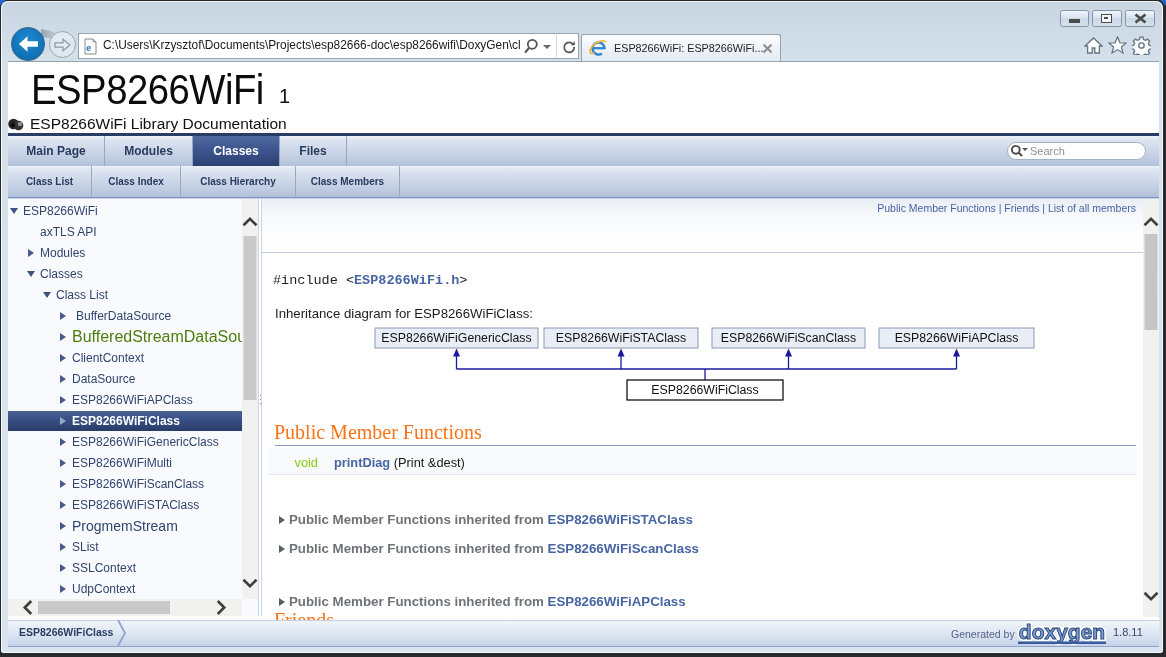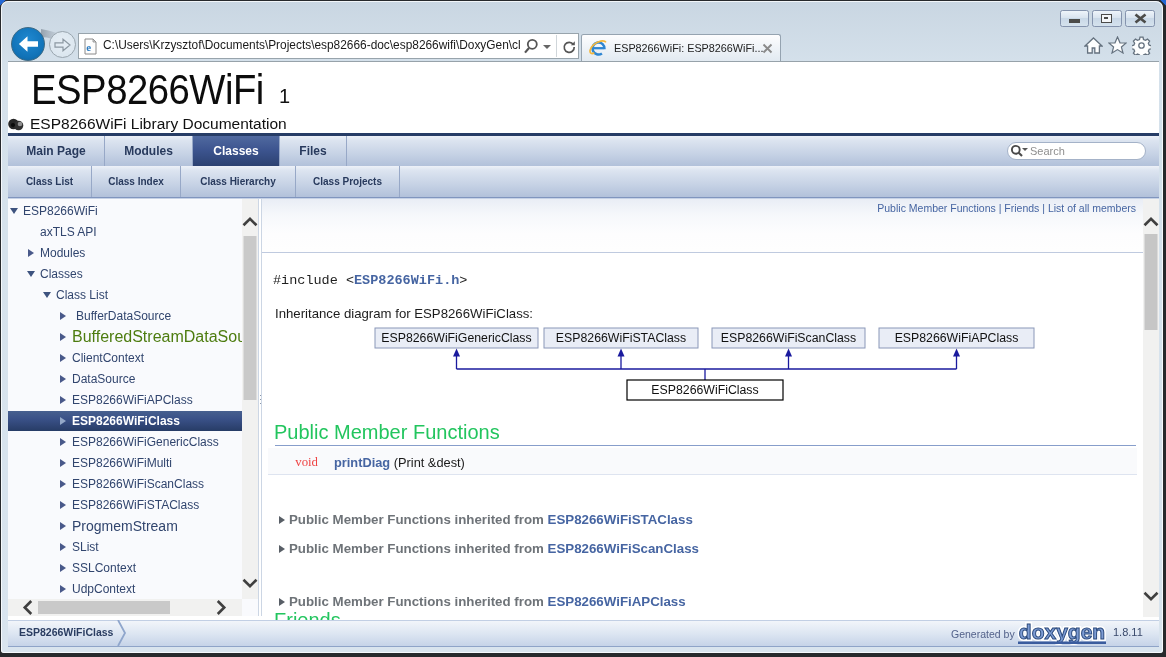--- a/index.html
+++ b/index.html
@@ -5,21 +5,21 @@
 body{font-family:"Liberation Sans",sans-serif;}
 #screen{position:relative;width:1166px;height:657px;background:#27292c;overflow:hidden;}
 .abs{position:absolute;}
 #win{position:absolute;left:1px;top:1px;width:1162px;height:652px;border-radius:7px 7px 3px 3px;background:linear-gradient(180deg,#c9d6e2 0%,#d5e1eb 10%,#d9e4ee 100%);box-shadow:inset 0 0 0 1px rgba(252,254,255,.8);}
 .wbtn{position:absolute;top:10px;height:17px;border:1px solid #8493ad;border-radius:2.5px;background:linear-gradient(180deg,#eef4fa 0%,#d9e4ef 45%,#c9d8e7 50%,#d5e2ed 100%);box-sizing:border-box;}
 .dtab{position:absolute;top:0;height:100%;display:flex;align-items:center;justify-content:center;color:#283A5D;font-weight:bold;box-sizing:border-box;border-right:1px solid #97a8c7;}
 .trow{position:absolute;left:8px;width:1151px;background:linear-gradient(180deg,#edf1f8 0%,#dce4f0 15%,#c6d2e5 60%,#b2c1da 100%);}
 .inh{position:absolute;left:279px;width:858px;height:22px;font-size:13.3px;font-weight:bold;color:#6e7378;}
 .inh .lnk{color:#4665A2;}
 .inh .tri{display:inline-block;width:0;height:0;border-top:4px solid transparent;border-bottom:4px solid transparent;border-left:6px solid #585e66;margin-right:4px;}
-h2.gh{position:absolute;margin:0;font-size:20px;font-weight:normal;color:#22c55e;font-family:Liberation Sans, sans-serif;}
+h2.gh{position:absolute;margin:0;font-size:20px;font-weight:normal;color:#f97316;font-family:Liberation Serif, serif;}
 </style></head>
 <body>
 <div id="screen">
 <div class="abs" style="left:0;top:0;width:7px;height:7px;background:linear-gradient(135deg,#2468d4 38%,#27292c 44%);"></div>
 <div class="abs" style="left:1159px;top:0;width:7px;height:7px;background:linear-gradient(225deg,#2468d4 38%,#27292c 44%);"></div>
 <div id="win"></div>
 
 <div class="wbtn" style="left:1060px;width:29px;"></div>
 <div class="wbtn" style="left:1092px;width:30px;"></div>
 <div class="wbtn" style="left:1125px;width:30px;"></div>
@@ -109,21 +109,21 @@
 <div class="trow" style="top:136px;height:30px;">
   <div class="dtab" style="left:0;width:97px;font-size:12px;">Main Page</div>
   <div class="dtab" style="left:97px;width:88px;font-size:12px;">Modules</div>
   <div class="dtab" style="left:185px;width:87px;font-size:12px;background:linear-gradient(180deg,#50699f 0%,#3d5590 45%,#2c4171 100%);color:#fff;">Classes</div>
   <div class="dtab" style="left:272px;width:67px;font-size:12px;">Files</div>
 </div>
 <div class="trow" style="top:166px;height:31px;">
   <div class="dtab" style="left:0;width:84px;font-size:10px;">Class List</div>
   <div class="dtab" style="left:84px;width:89px;font-size:10px;">Class Index</div>
   <div class="dtab" style="left:173px;width:115px;font-size:10px;">Class Hierarchy</div>
-  <div class="dtab" style="left:288px;width:104px;font-size:10px;">Class Projects</div>
+  <div class="dtab" style="left:288px;width:104px;font-size:10px;">Class Members</div>
 </div>
 <div class="abs" style="left:8px;top:197px;width:1151px;height:1px;background:#8095be;"></div>
 <div class="abs" style="left:8px;top:198px;width:1151px;height:1px;background:#c6d2e6;"></div>
 
 <div class="abs" style="left:1007px;top:142px;width:139px;height:18px;background:#fff;border:1px solid #a4b2c8;border-radius:10px;box-sizing:border-box;"></div>
 <svg class="abs" style="left:1010px;top:144px;" width="15" height="14" viewBox="0 0 15 14">
       <circle cx="5.8" cy="5.8" r="3.9" fill="none" stroke="#4a4a4a" stroke-width="1.9"></circle>
       <path d="M8.7 8.7 L12 12" stroke="#4a4a4a" stroke-width="2.1"></path>
     </svg>
 <div class="abs" style="left:1022px;top:148px;width:0;height:0;border-left:3px solid transparent;border-right:3px solid transparent;border-top:3.5px solid #555;"></div>
@@ -213,21 +213,21 @@
 <path d="M587.5 47 V33" stroke="#1a1a9e" stroke-width="1.3" fill="none"></path>
 <path d="M587.5 26.5 l-3.5 8 h7 z" fill="#1a1a9e"></path>
 <path d="M336 47 V58" stroke="#1a1a9e" stroke-width="1.3" fill="none"></path>
 <rect x="258" y="58" width="156" height="20" fill="#ffffff" stroke="#000000" stroke-width="1.2"></rect>
       <text x="336.0" y="72.2" text-anchor="middle" font-size="12.3" fill="#111" font-family="Liberation Sans">ESP8266WiFiClass</text>
 </svg>
 
 <h2 class="gh" style="left:274px;top:421px;">Public Member Functions</h2>
 <div class="abs" style="left:275px;top:445px;width:861px;height:1px;background:#879ECB;"></div>
 <div class="abs" style="left:268px;top:448px;width:869px;height:27px;background:#F9FAFC;border-bottom:1px solid #DEE4F0;box-sizing:border-box;"></div>
-<div class="abs" style="left:294px;top:455px;width:24px;font-size:12.8px;color:#ef4444;text-align:right;font-family:Liberation Serif, serif;">void</div>
+<div class="abs" style="left:294px;top:455px;width:24px;font-size:12.8px;color:#84cc16;text-align:right;">void</div>
 <div class="abs" style="left:334px;top:455px;font-size:12.8px;color:#1a1a1a;"><span style="font-weight:bold;color:#4665A2;">printDiag</span> (Print &amp;dest)</div>
 
 <div class="inh" style="top:512px;"><span class="tri"></span>Public Member Functions inherited from <span class="lnk">ESP8266WiFiSTAClass</span></div>
 <div class="inh" style="top:541px;"><span class="tri"></span>Public Member Functions inherited from <span class="lnk">ESP8266WiFiScanClass</span></div>
 <div class="inh" style="top:594px;"><span class="tri"></span>Public Member Functions inherited from <span class="lnk">ESP8266WiFiAPClass</span></div>
 <h2 class="gh" style="left:274px;top:609px;">Friends</h2>
 
 <div class="abs" style="left:1143px;top:199px;width:16px;height:418px;background:#f1f1f0;"></div>
 <svg class="abs" style="left:1143px;top:199px;" width="16" height="418" viewBox="0 0 16 418">
       <polyline points="1.5,26.25 8,19.75 14.5,26.25" fill="none" stroke="#3f3f3f" stroke-width="2.6"></polyline>

